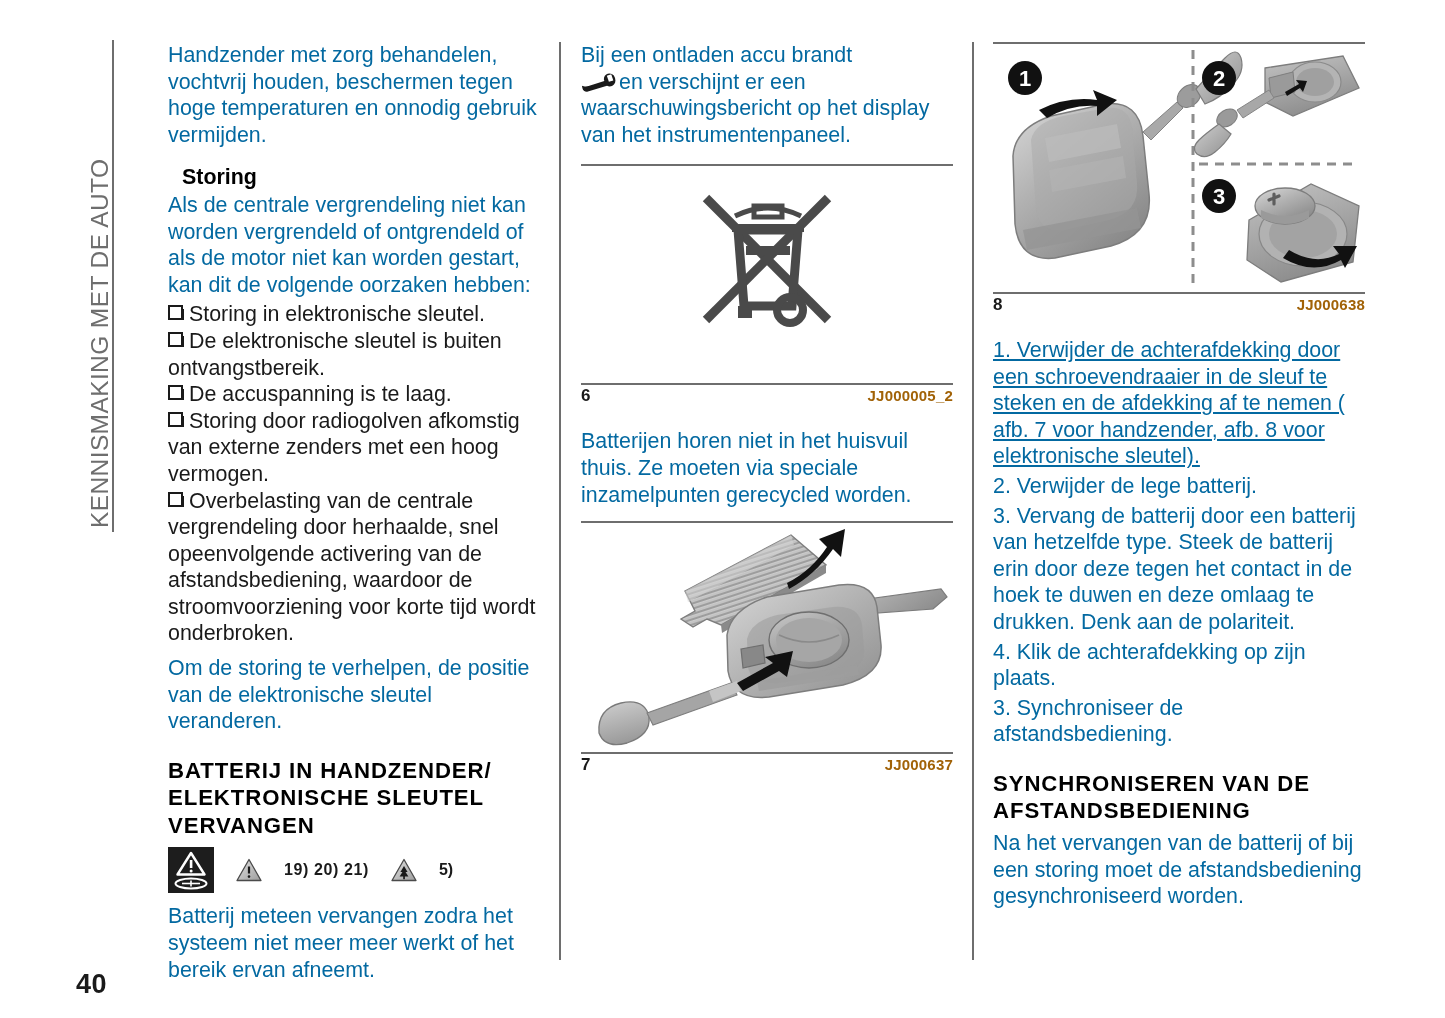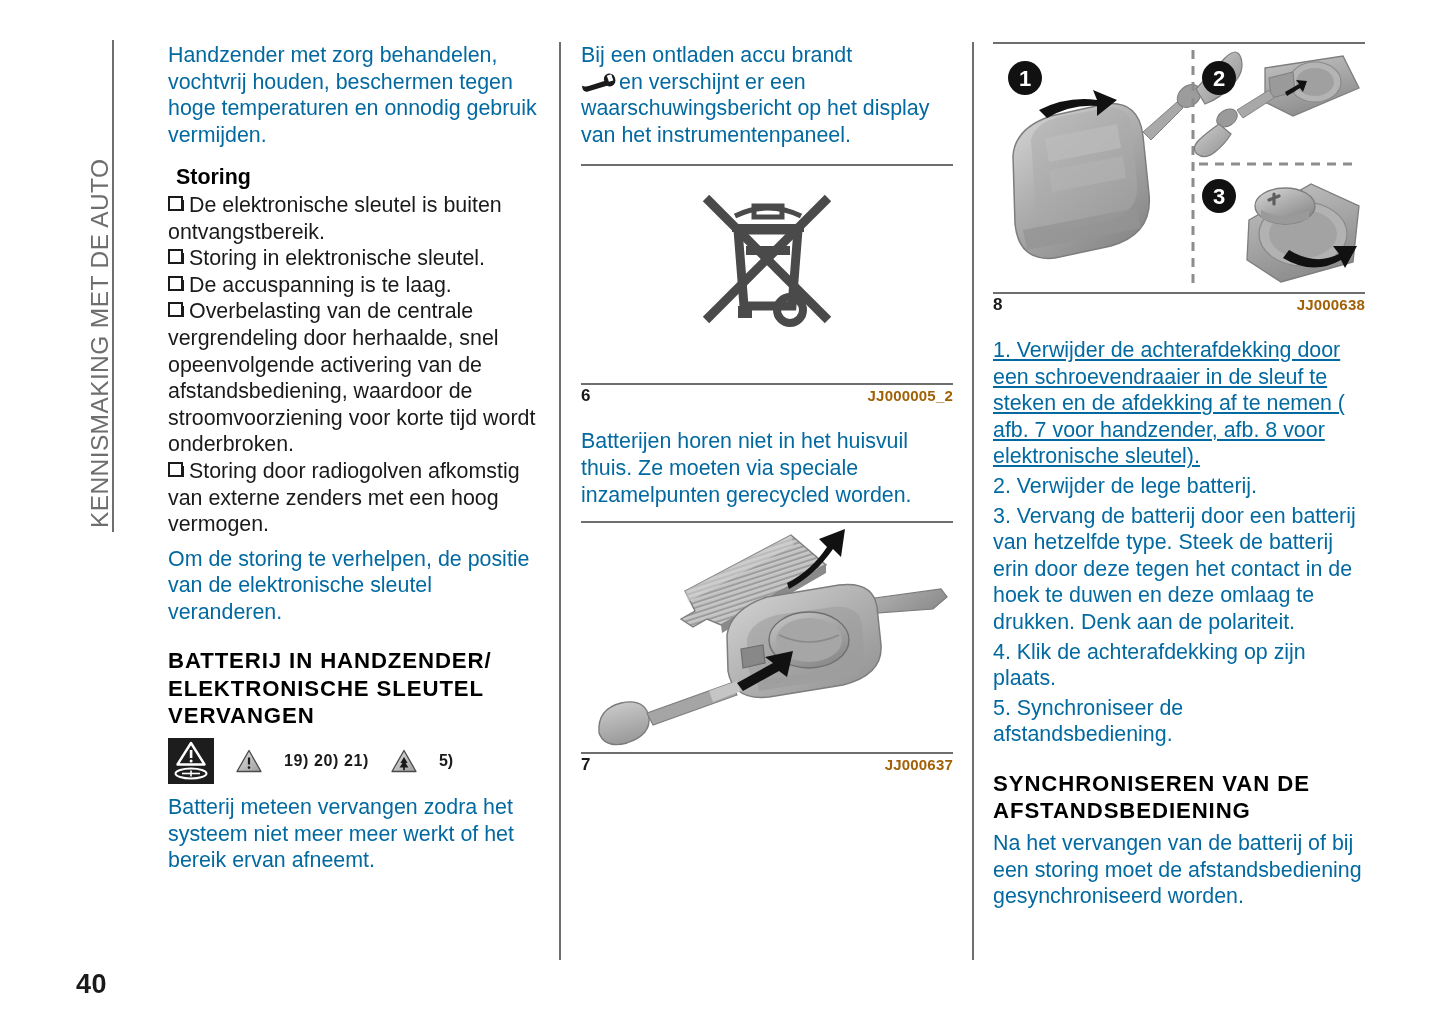--- a/index.html
+++ b/index.html
@@ -76,21 +76,21 @@
 
   p {
     margin: 0 0 0 0;
     font-size: 21.4px;
     line-height: 26.6px;
     color: #0369a1;
   }
   p.body { margin-bottom: 3px; }
 
   h3.sub {
-    margin: 16px 0 1px 8px;
+    margin: 16px 0 1px 14px;
     font-size: 21.4px;
     line-height: 26.6px;
     font-weight: bold;
     color: #000;
   }
 
   h2.head {
     margin: 22px 0 5px 0;
     font-size: 22.2px;
     line-height: 27.5px;
@@ -220,35 +220,36 @@
 
   <div class="col-divider d1"></div>
   <div class="col-divider d2"></div>
 
   <div class="col c1">
 
     <p class="body">Handzender met zorg behandelen, vochtvrij houden, beschermen tegen hoge temperaturen en onnodig gebruik vermijden.</p>
 
     <h3 class="sub">Storing</h3>
 
-
+    <p class="body">Als de centrale vergrendeling niet kan worden vergrendeld of ontgrendeld of als de motor niet kan worden gestart, kan dit de volgende oorzaken hebben:</p>
+
+    <div class="bullet-line">
+      <span class="sq"></span><span>Storing in elektronische sleutel.</span>
+    </div>
     <div class="bullet-line">
       <span class="sq"></span><span>De elektronische sleutel is buiten ontvangstbereik.</span>
     </div>
     <div class="bullet-line">
-      <span class="sq"></span><span>Storing in elektronische sleutel.</span>
+      <span class="sq"></span><span>De accuspanning is te laag.</span>
     </div>
     <div class="bullet-line">
-      <span class="sq"></span><span>De accuspanning is te laag.</span>
+      <span class="sq"></span><span>Storing door radiogolven afkomstig van externe zenders met een hoog vermogen.</span>
     </div>
     <div class="bullet-line">
       <span class="sq"></span><span>Overbelasting van de centrale vergrendeling door herhaalde, snel opeenvolgende activering van de afstandsbediening, waardoor de stroomvoorziening voor korte tijd wordt onderbroken.</span>
-    </div>
-    <div class="bullet-line">
-      <span class="sq"></span><span>Storing door radiogolven afkomstig van externe zenders met een hoog vermogen.</span>
     </div>
 
     <p class="body" style="margin-top:8px;">Om de storing te verhelpen, de positie van de elektronische sleutel veranderen.</p>
 
     <h2 class="head">BATTERIJ IN HANDZENDER/ ELEKTRONISCHE SLEUTEL VERVANGEN</h2>
 
     <div class="sym-row">
 
       <div class="sym-box">
         <svg width="30" height="25" viewBox="0 0 30 25" aria-hidden="true">
@@ -483,21 +484,21 @@
       <div class="fig-caption">
         <span class="fig-num">8</span>
         <span class="fig-code">JJ000638</span>
       </div>
     </div>
 
     <p class="body" style="margin-top:22px;text-decoration:underline;">1. Verwijder de achterafdekking door een schroevendraaier in de sleuf te steken en de afdekking af te nemen ( afb. 7 voor handzender, afb. 8 voor elektronische sleutel).</p>
     <p class="body">2. Verwijder de lege batterij.</p>
     <p class="body">3. Vervang de batterij door een batterij van hetzelfde type. Steek de batterij erin door deze tegen het contact in de hoek te duwen en deze omlaag te drukken. Denk aan de polariteit.</p>
     <p class="body">4. Klik de achterafdekking op zijn plaats.</p>
-    <p class="body">5. Synchroniseer de afstandsbediening.</p>
+    <p class="body">3. Synchroniseer de afstandsbediening.</p>
 
     <h2 class="head">SYNCHRONISEREN VAN DE AFSTANDSBEDIENING</h2>
     <p class="body">Na het vervangen van de batterij of bij een storing moet de afstandsbediening gesynchroniseerd worden.</p>
   </div>
 
   <div class="page-number">40</div>
 
 </div>
 
 </body></html>

